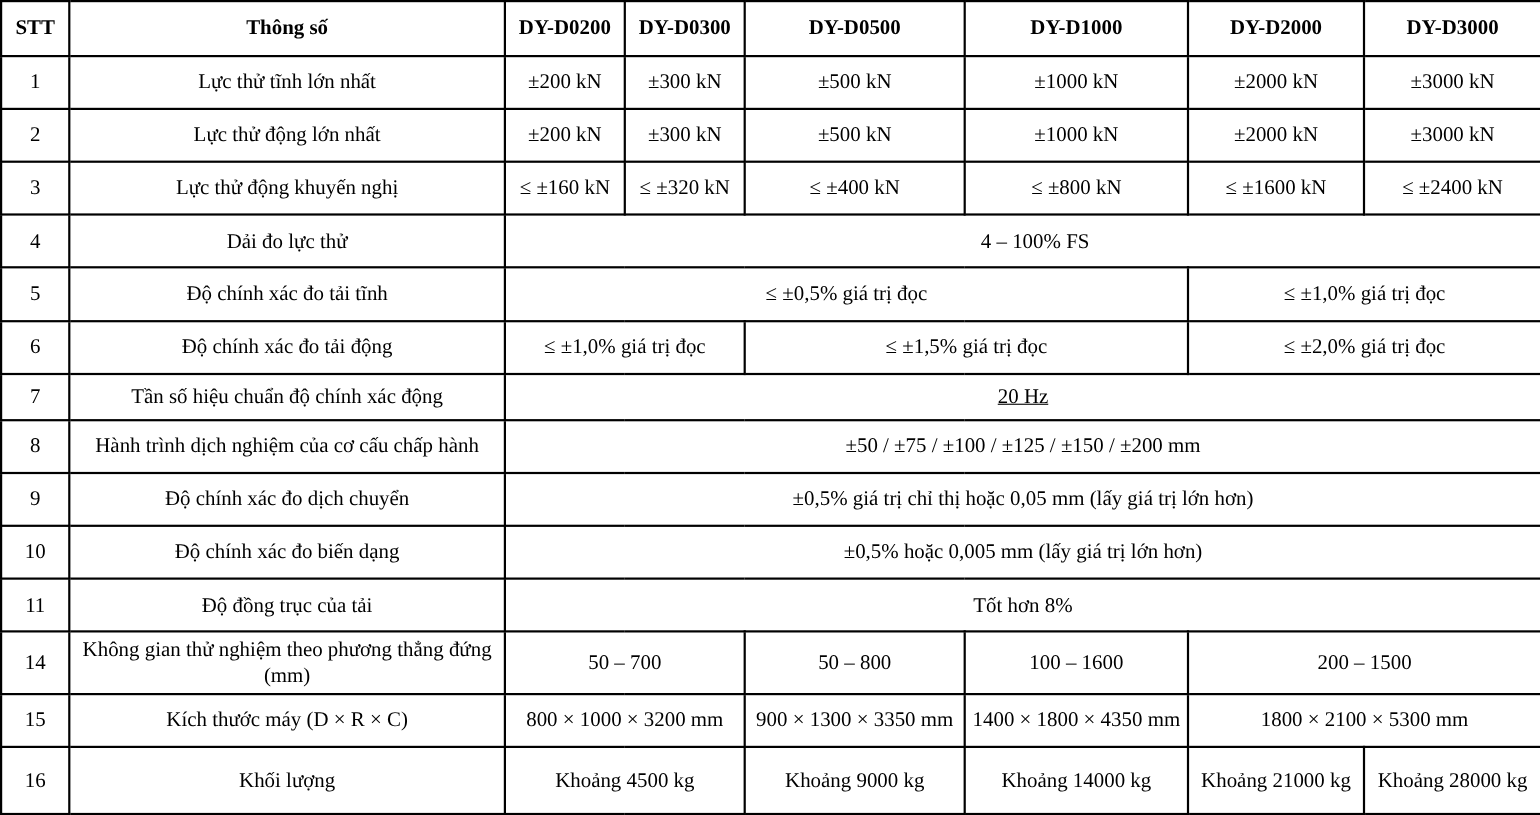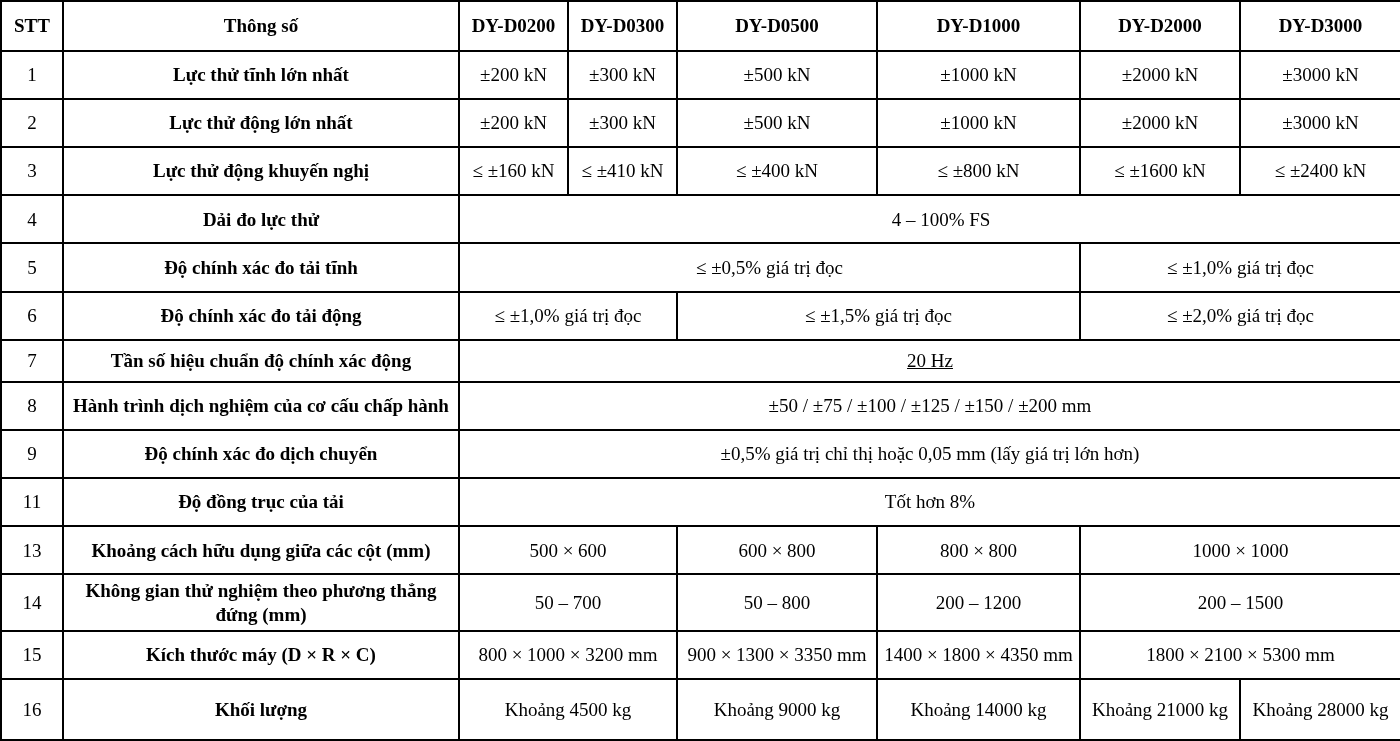--- a/index.html
+++ b/index.html
@@ -21,21 +21,21 @@
     vertical-align: middle;
     padding: 0 2px;
     font-size: 19px;
     line-height: 1.25;
   }
   .spec th {
     font-weight: bold;
     border-radius: 25px;
   }
   .spec td.label {
-    font-weight: bold;
+    font-weight: normal;
   }
   .spec td.stt {
     font-weight: normal;
   }
   .spec td.value {
     font-weight: normal;
     white-space: nowrap;
   }
   .spec thead tr { height: 50px; }
   .spec tbody tr { height: 42px; }
@@ -88,21 +88,21 @@
         <td class="value">±300 kN</td>
         <td class="value">±500 kN</td>
         <td class="value">±1000 kN</td>
         <td class="value">±2000 kN</td>
         <td class="value">±3000 kN</td>
       </tr>
       <tr>
         <td class="stt">3</td>
         <td class="label">Lực thử động khuyến nghị</td>
         <td class="value">≤ ±160 kN</td>
-        <td class="value">≤ ±410 kN</td>
+        <td class="value">≤ ±320 kN</td>
         <td class="value">≤ ±400 kN</td>
         <td class="value">≤ ±800 kN</td>
         <td class="value">≤ ±1600 kN</td>
         <td class="value">≤ ±2400 kN</td>
       </tr>
       <tr>
         <td class="stt">4</td>
         <td class="label">Dải đo lực thử</td>
         <td class="value" colspan="6" style="white-space: normal; padding-left: 24px;">4 – 100% FS</td>
       </tr>
@@ -128,38 +128,35 @@
         <td class="stt">8</td>
         <td class="label">Hành trình dịch nghiệm của cơ cấu chấp hành</td>
         <td class="value" colspan="6" style="white-space: normal; border-radius: 12px;">±50 / ±75 / ±100 / ±125 / ±150 / ±200 mm</td>
       </tr>
       <tr>
         <td class="stt">9</td>
         <td class="label">Độ chính xác đo dịch chuyển</td>
         <td class="value" colspan="6" style="white-space: normal; font-family: Liberation Serif, serif;">±0,5% giá trị chỉ thị hoặc 0,05 mm (lấy giá trị lớn hơn)</td>
       </tr>
       <tr>
+        <td class="stt">10</td>
+        <td class="label">Độ chính xác đo biến dạng</td>
+        <td class="value" colspan="6" style="white-space: normal;">±0,5% hoặc 0,005 mm (lấy giá trị lớn hơn)</td>
+      </tr>
+      <tr>
         <td class="stt">11</td>
         <td class="label">Độ đồng trục của tải</td>
         <td class="value" colspan="6" style="white-space: normal;">Tốt hơn 8%</td>
-      </tr>
-      <tr>
-        <td class="stt">13</td>
-        <td class="label">Khoảng cách hữu dụng giữa các cột (mm)</td>
-        <td class="value" colspan="2">500 × 600</td>
-        <td class="value">600 × 800</td>
-        <td class="value">800 × 800</td>
-        <td class="value" colspan="2">1000 × 1000</td>
       </tr>
       <tr>
         <td class="stt">14</td>
         <td class="label">Không gian thử nghiệm theo phương thẳng đứng (mm)</td>
         <td class="value" colspan="2">50 – 700</td>
         <td class="value">50 – 800</td>
-        <td class="value">200 – 1200</td>
+        <td class="value">100 – 1600</td>
         <td class="value" colspan="2">200 – 1500</td>
       </tr>
       <tr>
         <td class="stt">15</td>
         <td class="label">Kích thước máy (D × R × C)</td>
         <td class="value" colspan="2">800 × 1000 × 3200 mm</td>
         <td class="value">900 × 1300 × 3350 mm</td>
         <td class="value">1400 × 1800 × 4350 mm</td>
         <td class="value" colspan="2">1800 × 2100 × 5300 mm</td>
       </tr>

